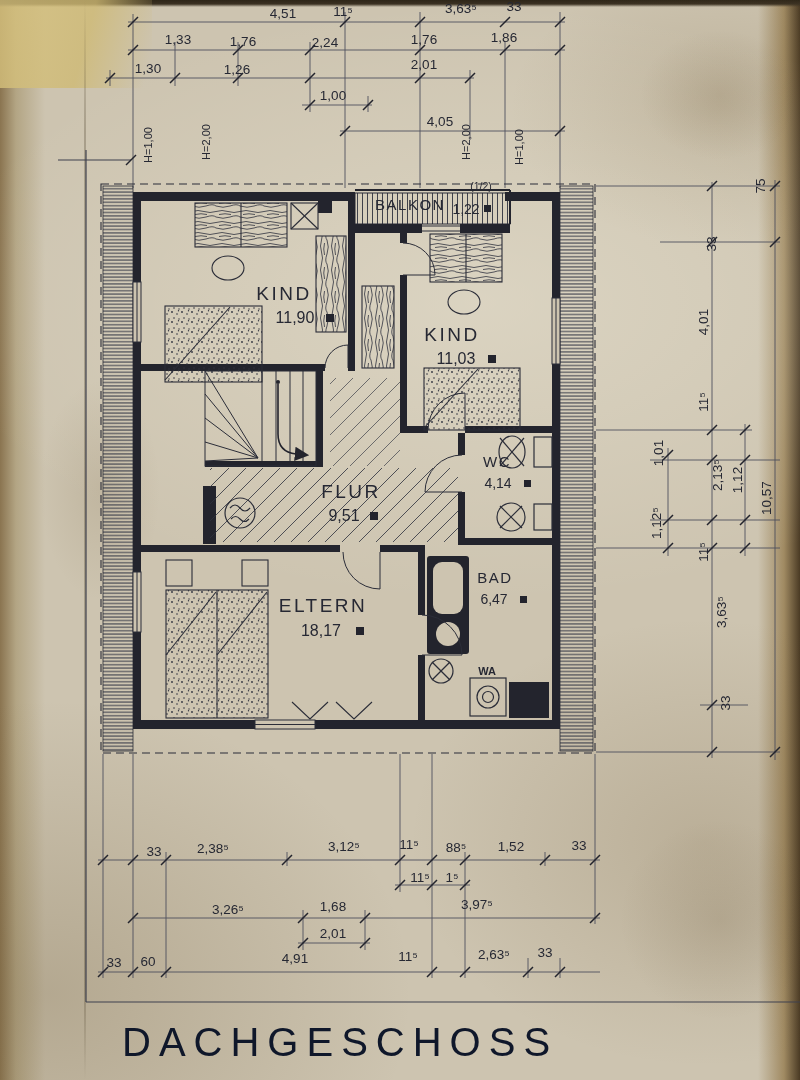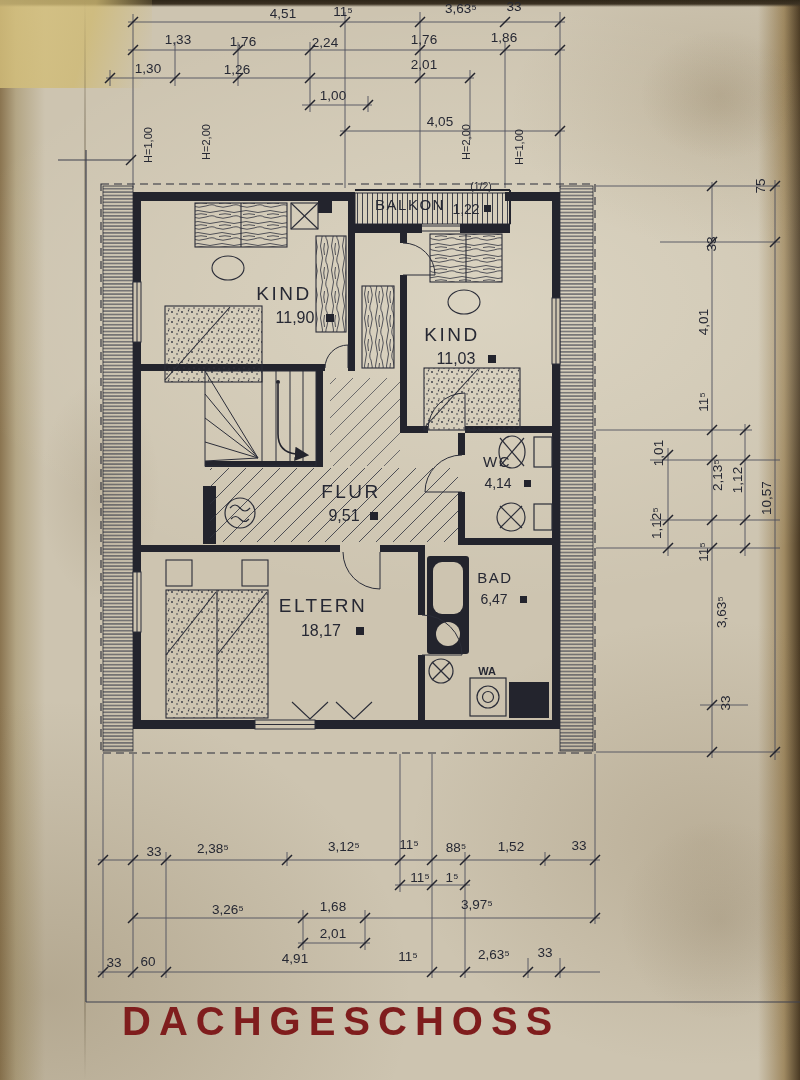--- a/index.html
+++ b/index.html
@@ -28,22 +28,22 @@
   svg text{fill:#262833;}
   .t{font-size:13.5px;text-anchor:middle;}
   .th{font-size:11px;text-anchor:middle;}
   .rn{font-size:19px;letter-spacing:2.5px;text-anchor:middle;}
   .rns{font-size:15px;letter-spacing:1.5px;text-anchor:middle;}
   .ra{font-size:16px;text-anchor:middle;}
   .ras{font-size:14px;text-anchor:middle;}
   .nt{font-size:10.5px;text-anchor:middle;}
   .wa{font-size:11px;font-weight:bold;text-anchor:middle;}
   #title{
-    position:absolute;left:122px;top:999px;
-    font-size:40px;font-weight:bold;letter-spacing:8px;color:#7f1d1d;
+    position:absolute;left:122px;top:1020px;
+    font-size:40px;font-weight:normal;letter-spacing:8px;color:#0f172a;
     font-family:"Liberation Sans",sans-serif;
   }
 </style>
 </head>
 <body>
 
 <div class="tape"></div>
 <div class="stain s1"></div>
 <div class="stain s2"></div>
 <div class="stain s3"></div>

